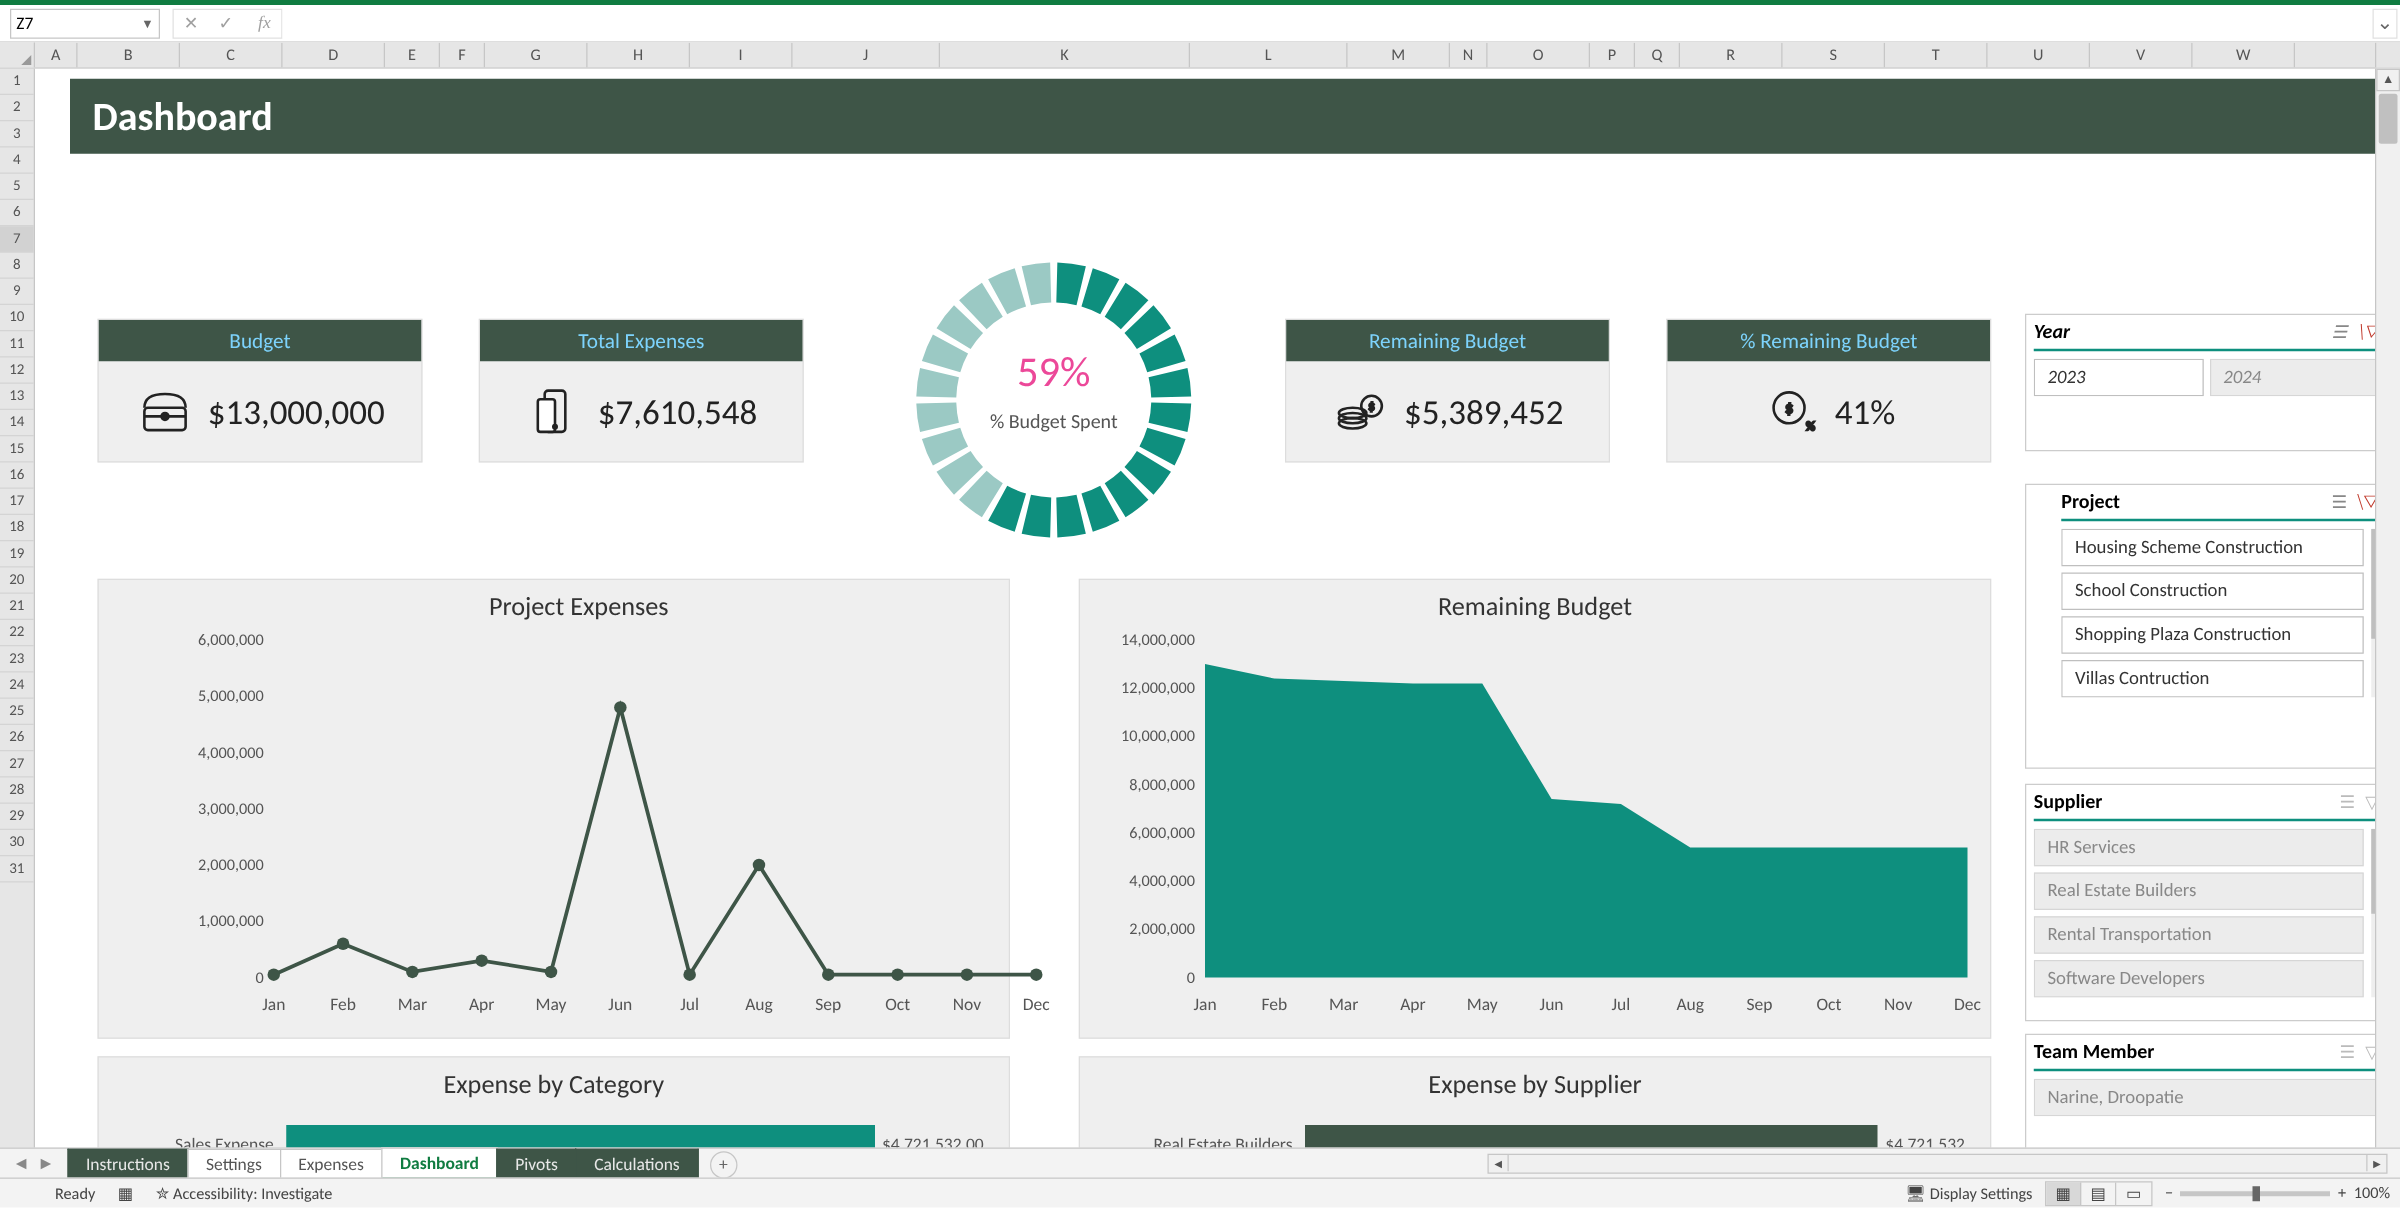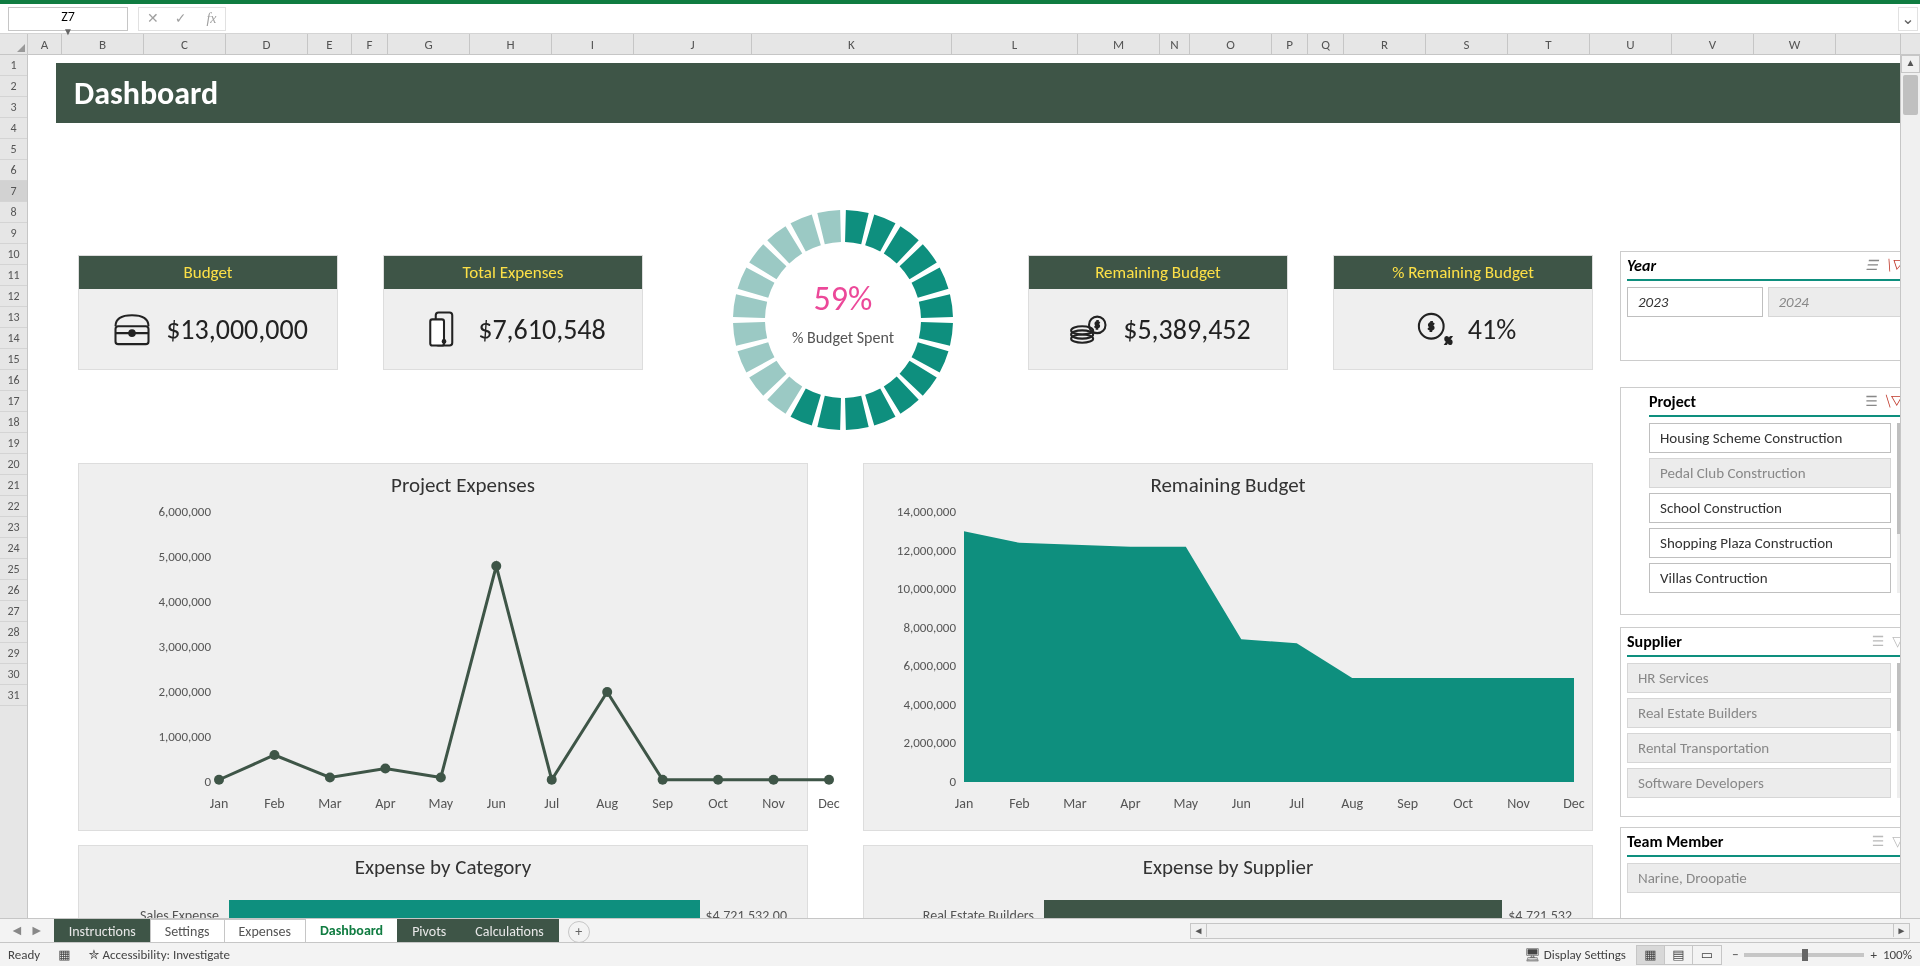--- a/index.html
+++ b/index.html
@@ -3,21 +3,21 @@
 <meta charset="utf-8">
 <style>
 * { margin:0; padding:0; box-sizing:border-box; font-family:"Segoe UI", Calibri, sans-serif; }
 html,body { width:1920px; height:966px; overflow:hidden; background:#fff; }
 
 
 .app-top-border { height:4px; background:#107c41; }
 
 
 .formula-row { height:30px; display:flex; align-items:center; border-bottom:1px solid #d4d4d4; background:#fff; position:relative; }
-.name-box { width:120px; height:24px; border:1px solid #c6c6c6; margin-left:8px; display:flex; align-items:center; justify-content:space-between; padding:0 4px; font-size:14px;flex-direction:column; }
+.name-box { width:120px; height:24px; border:1px solid #c6c6c6; margin-left:8px; display:flex; align-items:center; justify-content:space-between; padding:0 4px; font-size:14px; }
 .name-box .dd { color:#666; font-size:10px; }
 .fbar-btns { display:flex; align-items:center; gap:16px; margin-left:10px; border:1px solid #e1e1e1; height:24px; padding:0 8px; }
 .fbar-btns span { color:#a0a0a0; font-size:14px; }
 .fbar-fx { font-family:'Times New Roman', serif; font-style:italic; font-size:15px; color:#555; margin-left:4px; }
 .formula-input { flex:1; height:24px; border:none; outline:none; padding:0 6px; font-size:14px; }
 .fbar-expand { width:20px; text-align:center; color:#666; border:1px solid #e1e1e1; height:24px; line-height:22px; margin-right:2px; }
 
 
 .grid-header-row { height:21px; background:#e6e6e6; display:flex; border-bottom:1px solid #c6c6c6; }
 .sel-all { width:28px; border-right:1px solid #c6c6c6; background:#e6e6e6; position:relative; }
@@ -34,21 +34,21 @@
 .canvas { flex:1; background:#fff; position:relative; overflow:hidden; }
 .vscroll-gutter { width:20px; background:#f0f0f0; border-left:1px solid #c6c6c6; display:flex; flex-direction:column; }
 .vscroll-gutter .arrow { height:18px; text-align:center; font-size:10px; color:#555; background:#f0f0f0; border:1px solid #c6c6c6; }
 .vscroll-gutter .thumb { flex:0 0 40px; background:#c0c0c0; margin:2px; border-radius:2px; }
 .vscroll-gutter .track { flex:1; }
 
 
 .dash-title-bar { position:absolute; left:28px; top:8px; width:1860px; height:60px; background:#3e5547; color:#fff; display:flex; align-items:center; padding:0 18px; font-size:32px; font-weight:600; }
 
 .kpi { position:absolute; background:#efefef; border:1px solid #ddd; }
-.kpi-head { background:#3e5547; color:#fde047; text-align:center; font-size:17px; padding:6px 0; }
+.kpi-head { background:#3e5547; color:#7dd3fc; text-align:center; font-size:17px; padding:6px 0; }
 .kpi-body { display:flex; align-items:center; justify-content:center; gap:10px; padding:16px 8px; }
 .kpi-body .val { font-size:28px; color:#222; }
 .kpi-icon { width:48px; height:48px; display:flex; align-items:center; justify-content:center; }
 .kpi-icon svg { width:44px; height:44px; }
 
 .donut-wrap { position:absolute; left:695px; top:145px; width:240px; height:240px; }
 .donut-label { position:absolute; top:78px; left:0; right:0; text-align:center; font-size:34px; color:#ec4899; }
 .donut-sub { position:absolute; top:128px; left:0; right:0; text-align:center; font-size:16px; color:#555; }
 
 .chart-box { position:absolute; background:#efefef; border:1px solid #ddd; }
@@ -78,21 +78,21 @@
 .sheet-add { width:22px; height:22px; border:1px solid #c6c6c6; border-radius:50%; text-align:center; line-height:20px; margin-left:10px; color:#666; }
 .hscroll-zone { flex:1; display:flex; align-items:center; justify-content:flex-end; padding-right:10px; }
 .hscroll { width:720px; height:16px; background:#f0f0f0; border:1px solid #c6c6c6; display:flex; align-items:center; }
 .hscroll .ar { width:16px; text-align:center; font-size:10px; color:#555; border-right:1px solid #c6c6c6; }
 .hscroll .ar:last-child { border-left:1px solid #c6c6c6; border-right:none; }
 .hscroll .trk { flex:1; position:relative; }
 .hscroll .trk .th { position:absolute; left:0; width:40px; top:1px; bottom:1px; background:#c0c0c0; }
 
 
 .status-bar { position:absolute; bottom:0; left:0; right:0; height:24px; background:#f3f3f3; border-top:1px solid #c6c6c6; display:flex; align-items:center; justify-content:space-between; font-size:13px; color:#444; padding:0 8px; }
-.status-left { display:flex; align-items:flex-end; gap:18px; }
+.status-left { display:flex; align-items:flex-end; gap:18px;margin-left:36px; }
 .status-right { display:flex; align-items:center; gap:10px; }
 .view-btns { display:flex; border:1px solid #c6c6c6; }
 .view-btns span { width:28px; height:18px; border-right:1px solid #c6c6c6; display:flex; align-items:center; justify-content:center; }
 .view-btns span:last-child { border-right:none; }
 .view-btns span.on { background:#d8d8d8; }
 .zoom { display:flex; align-items:center; gap:6px; }
 .zoom .track { width:120px; height:4px; background:#c6c6c6; position:relative; }
 .zoom .track .knob { position:absolute; left:58px; top:-4px; width:6px; height:12px; background:#666; }
 .x-label { font-size:14px; color:#555; }
 
@@ -295,21 +295,20 @@
     <div class="slicer" style="left:1592px; top:332px; width:290px; height:228px;padding-left:28px;">
       <div class="slicer-head">
         <span class="title">Project</span>
         <span class="icns">
             <span>☰</span>
             <span class="clr">⧹▽</span>
           </span>
       </div>
       <div class="slicer-items" style="padding-right:12px;">
         <div class="slicer-item">Housing Scheme Construction</div>
-        <div class="slicer-item dim">Pedal Club Construction</div>
         <div class="slicer-item">School Construction</div>
         <div class="slicer-item">Shopping Plaza Construction</div>
         <div class="slicer-item">Villas Contruction</div>
         <div class="slicer-scroll">
             <div class="th" style="height:65%;"></div>
           </div>
       </div>
     </div>
 
     <div class="slicer" style="left:1592px; top:572px; width:290px; height:190px;">

